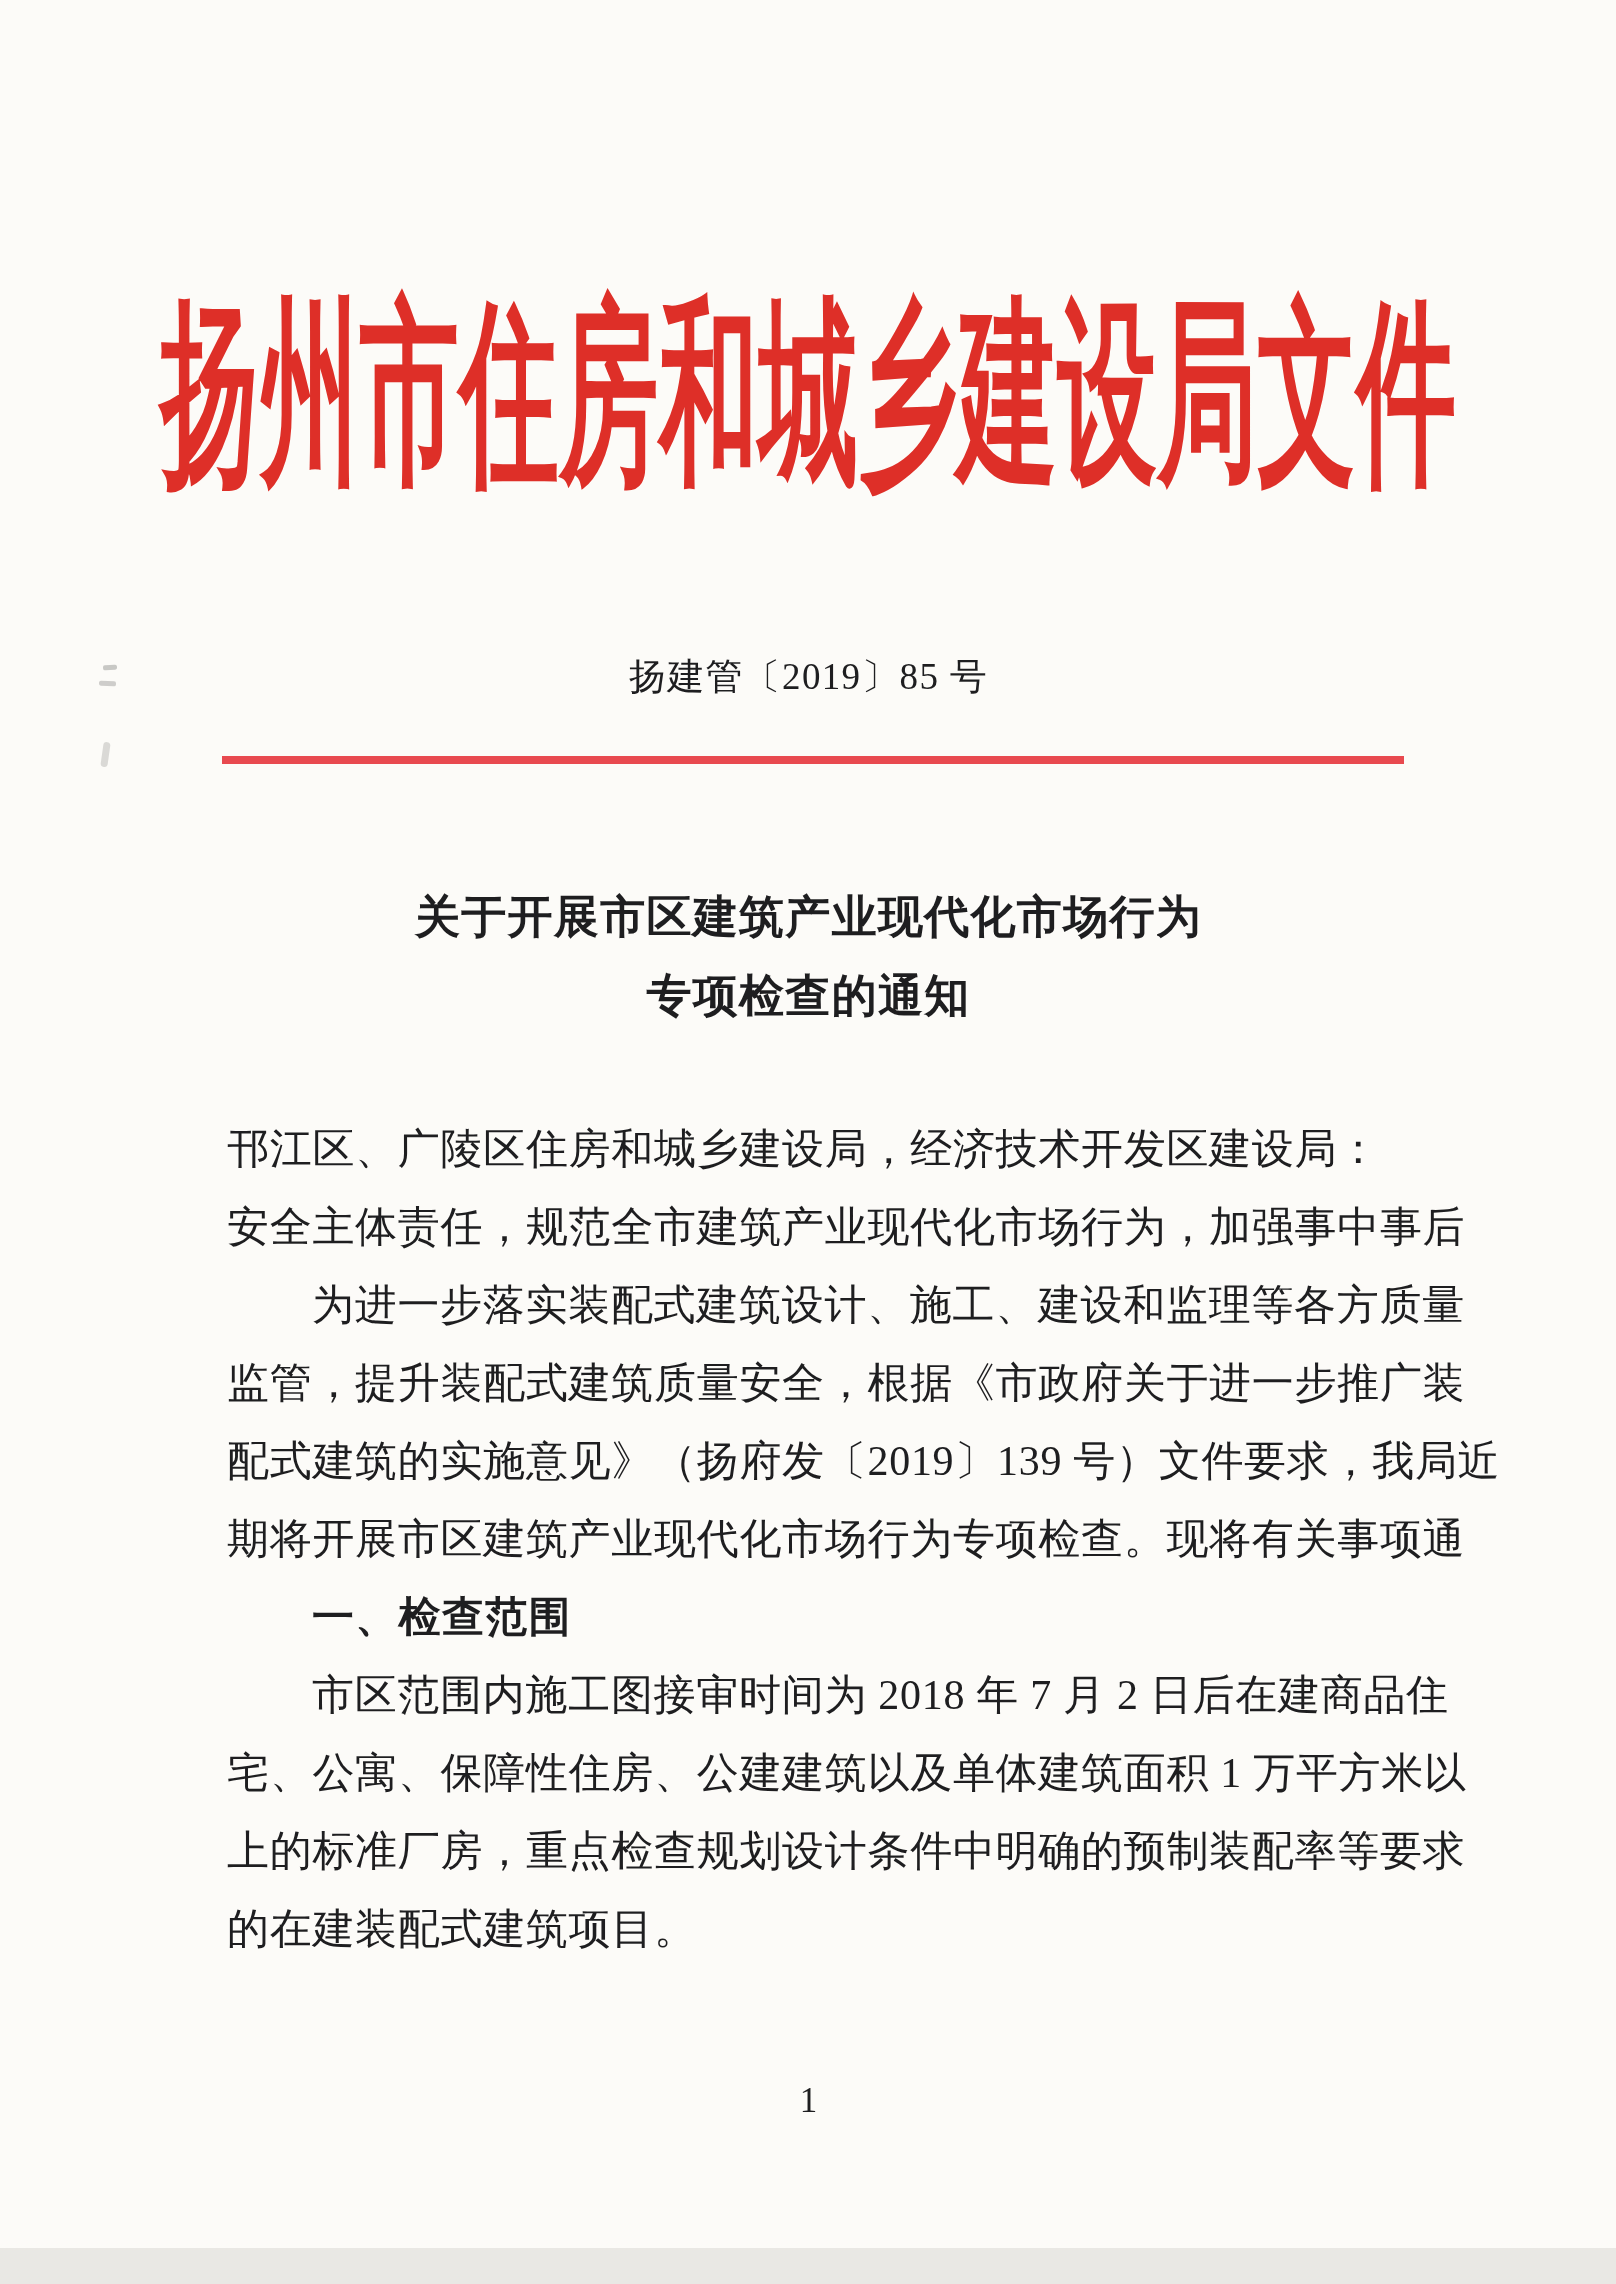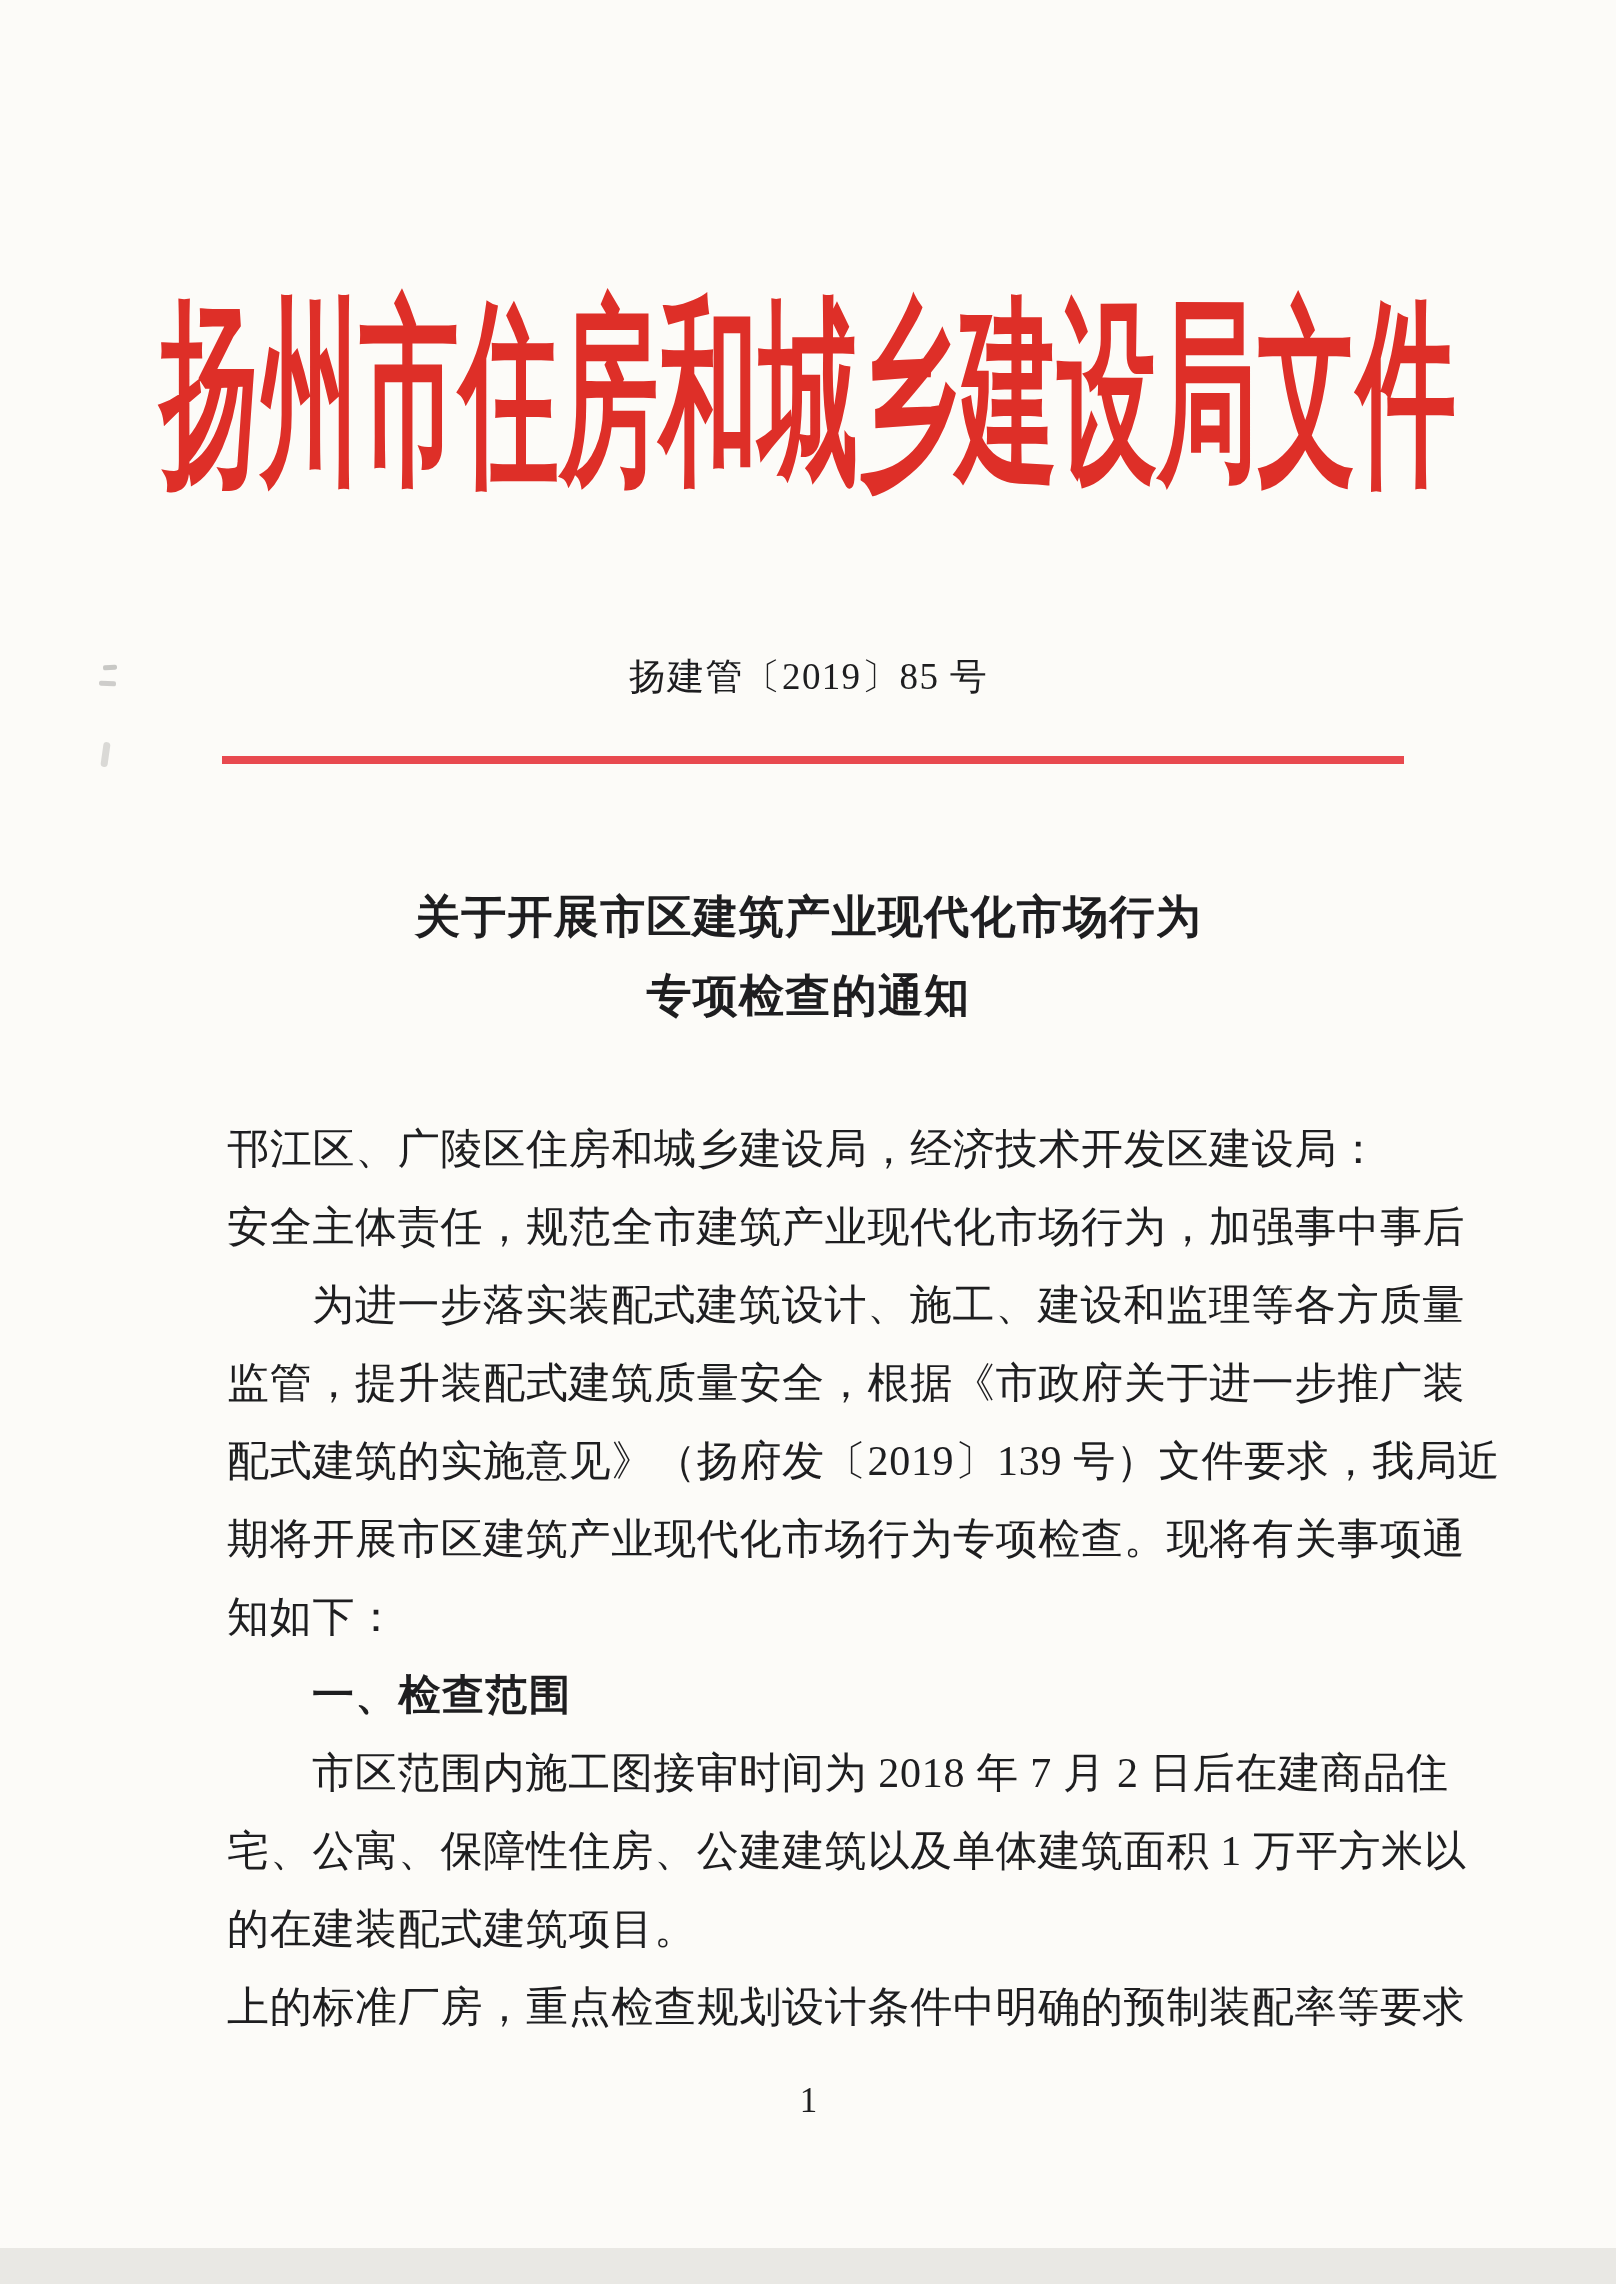--- a/index.html
+++ b/index.html
@@ -120,26 +120,25 @@
     <span class="title-line">专项检查的通知</span>
   </h1>
 
   <div class="body-text">
     <div class="line">邗江区、广陵区住房和城乡建设局，经济技术开发区建设局：</div>
     <div class="line">安全主体责任，规范全市建筑产业现代化市场行为，加强事中事后</div>
     <div class="line indent">为进一步落实装配式建筑设计、施工、建设和监理等各方质量</div>
     <div class="line">监管，提升装配式建筑质量安全，根据《市政府关于进一步推广装</div>
     <div class="line">配式建筑的实施意见》（扬府发〔2019〕139 号）文件要求，我局近</div>
     <div class="line">期将开展市区建筑产业现代化市场行为专项检查。现将有关事项通</div>
-    <div class="line">知如下：</div>
     <div class="line indent bold">一、检查范围</div>
     <div class="line indent">市区范围内施工图接审时间为 2018 年 7 月 2 日后在建商品住</div>
     <div class="line">宅、公寓、保障性住房、公建建筑以及单体建筑面积 1 万平方米以</div>
+    <div class="line">上的标准厂房，重点检查规划设计条件中明确的预制装配率等要求</div>
     <div class="line">的在建装配式建筑项目。</div>
-    <div class="line">上的标准厂房，重点检查规划设计条件中明确的预制装配率等要求</div>
   </div>
 
   <div class="page-number">1</div>
 
   <div class="artifact a1"></div>
   <div class="artifact a2"></div>
   <div class="artifact a3"></div>
 
 </div>
 

